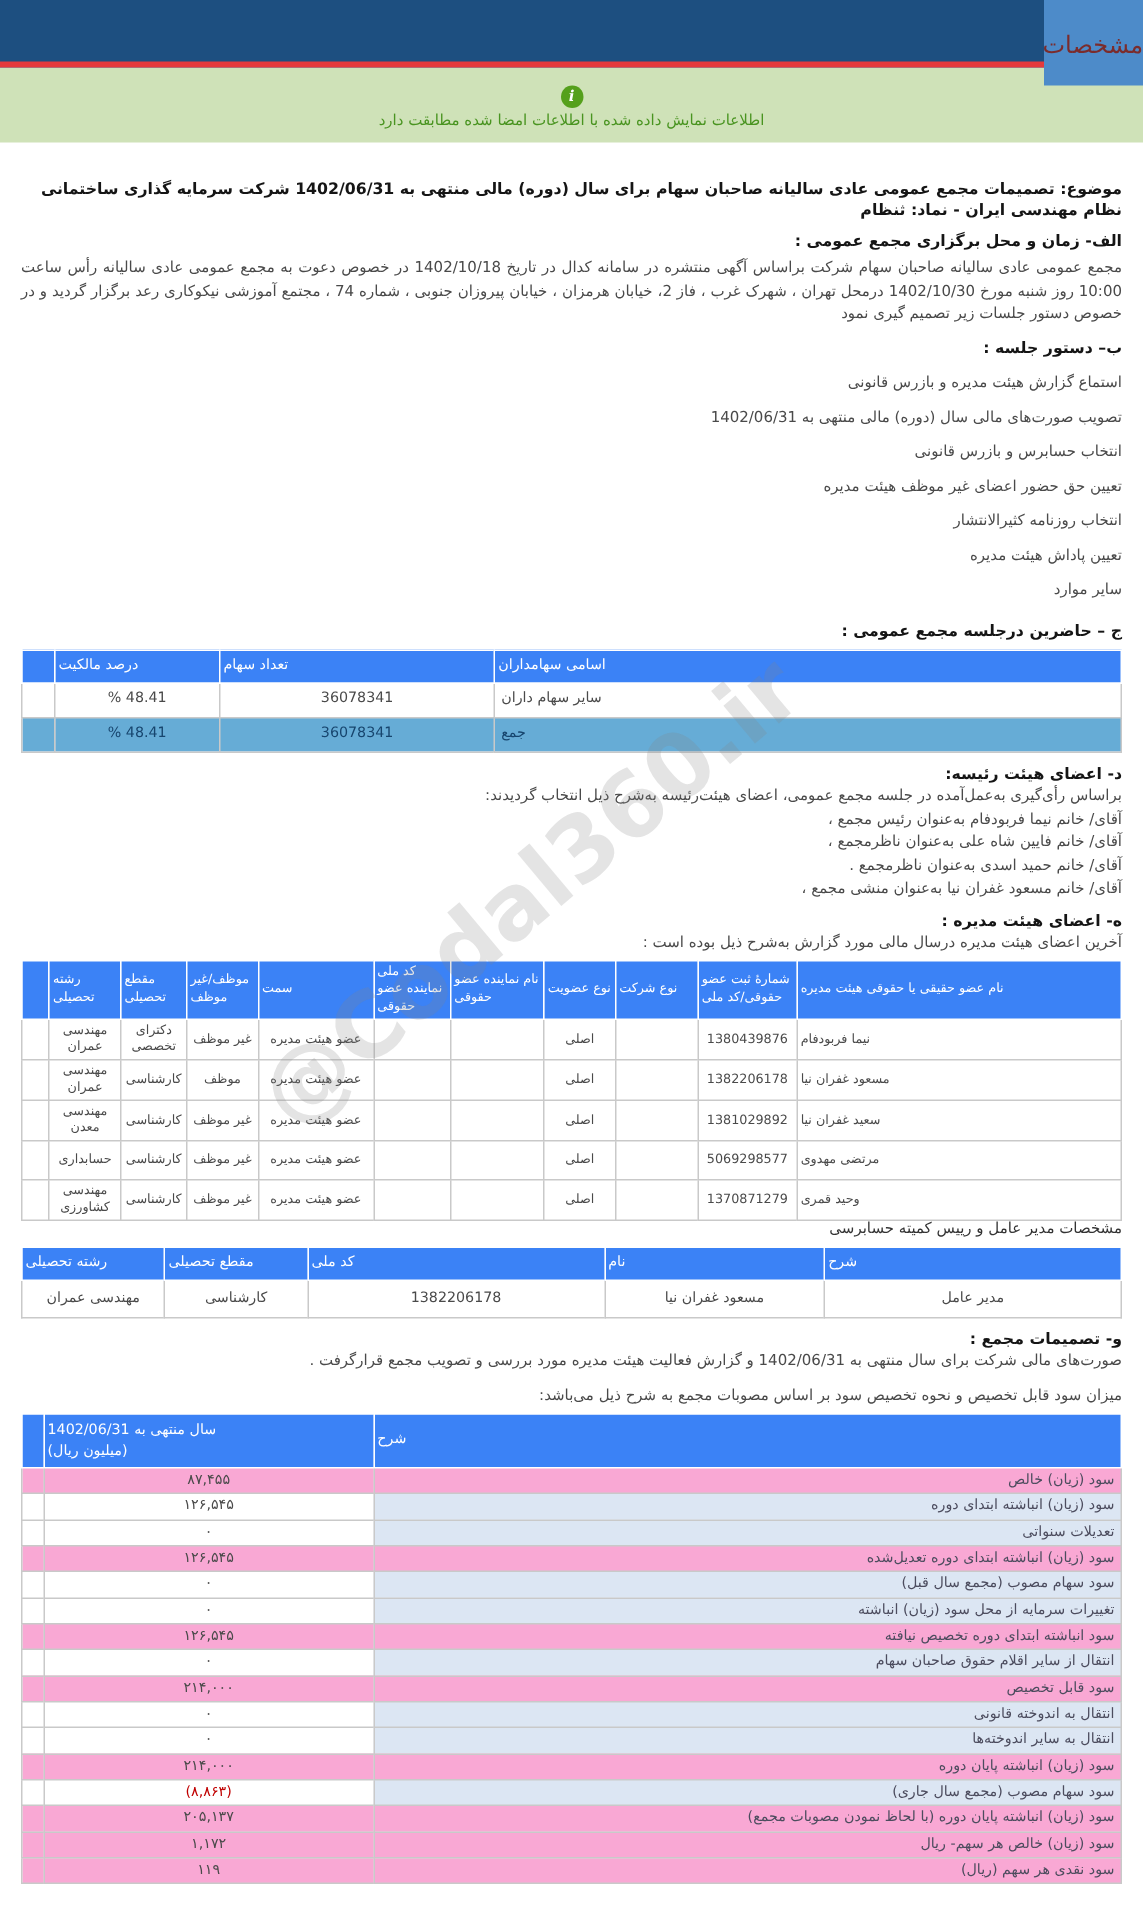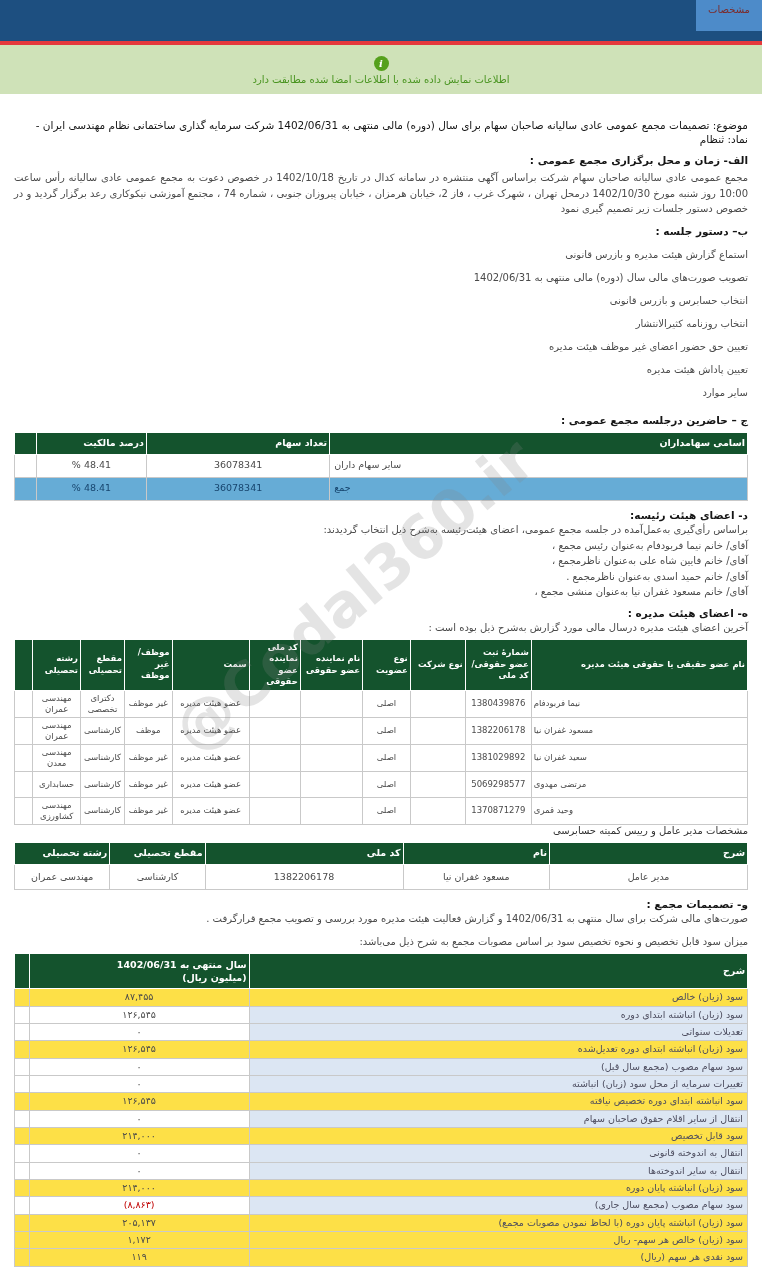--- a/index.html
+++ b/index.html
@@ -5,58 +5,58 @@
   html,body{margin:0;padding:0}
   body{
     width:762px;height:1280px;overflow:hidden;position:relative;
     background:#fff;direction:rtl;
     font-family:"DejaVu Sans","Liberation Sans",sans-serif;
     color:#444;
   }
   
   .topbar{height:41px;background:#1d4f80;border-bottom:4px solid #e5393c;position:relative}
   .tab{
-    position:absolute;top:0;right:0;width:66px;height:31px;background:#4d8bc9;
-    text-align:center;padding-top:4px;box-sizing:border-box;
-    font-size:10px;color:#7b2c2c;cursor:pointer;
+    position:absolute;top:0;right:0;width:66px;height:57px;background:#4d8bc9;
+    text-align:center;padding-top:20px;box-sizing:border-box;
+    font-size:16px;color:#7b2c2c;cursor:pointer;
   }
   
   .notice{background:#cfe2b8;text-align:center;padding:7px 0 9px}
   .info-icon{
     display:inline-block;width:15px;height:15px;border-radius:50%;
     background:#55a01c;color:#fff;font-weight:bold;font-size:10px;line-height:15px;
     font-family:"DejaVu Serif",serif;font-style:italic;
   }
   .notice-text{margin-top:3px;font-size:10px;color:#499420}
   
   .content{padding:24px 14px 0;position:relative;z-index:1}
-  .subject{font-size:10.5px;font-weight:normal;color:#151515;line-height:1.35}
+  .subject{font-size:10.5px;font-weight:bold;color:#151515;line-height:1.35}
   .sec-title{font-size:10.5px;font-weight:bold;color:#151515;margin-top:8px}
   .para{font-size:10px;color:#4a4a4a;line-height:1.55;margin-top:4px;text-align:justify}
   .line{font-size:10px;color:#4a4a4a;margin-top:3px}
   .agenda-item{font-size:10px;color:#4a4a4a;margin-top:12px}
   .member-line{font-size:10px;color:#4a4a4a;margin-top:2px;line-height:1.35}
   .caption{font-size:10px;color:#333;}
   
   table{width:100%;border-collapse:collapse;margin-top:6px;table-layout:fixed;border:1px solid #6f6f6f}
-  th{background:#14532d;color:#fff;font-weight:bold;border:1px solid #fff;
-     padding:4px 2px;text-align:right;font-size:9.5px;line-height:1.35}
+  th{background:#3b82f6;color:#fff;font-weight:normal;border:1px solid #fff;
+     padding:4px 2px;text-align:left;font-size:9.5px;line-height:1.35}
   td{border:1px solid #c9c9c9;padding:3px 4px;text-align:center;font-size:9.5px;color:#4a4a4a;line-height:1.3}
   .name-col{text-align:left}
   .num{direction:ltr}
   #attendees-table td{height:16px}
   #attendees-table tr.total td{background:#66acd6;color:#17456e}
   #board-table th,#board-table td{font-size:8.5px;padding:2px}
   #board-table td{height:21px}
   #ceo-table td{height:18px}
   
   #profit-table td{padding:2px 4px;height:12px;font-size:9.5px}
   #profit-table td.lbl{background:#dce6f3;text-align:right;color:#4c4c5e}
   #profit-table td.val{direction:ltr;background:#fff}
-  #profit-table tr.hl td{background:#fde047}
+  #profit-table tr.hl td{background:#f9a8d4}
   #profit-table td.neg{color:#c00000}
   #profit-table th div{line-height:1.4}
   .sliver{padding:0}
   
   .watermark{
     position:absolute;left:130px;top:560px;z-index:5;pointer-events:none;
     direction:ltr;font-size:60px;font-weight:bold;color:rgba(130,130,130,0.22);
     transform:rotate(-40deg);white-space:nowrap;
   }
 </style>
@@ -79,22 +79,22 @@
   <div class="subject">موضوع: تصمیمات مجمع عمومی عادی سالیانه صاحبان سهام برای سال (دوره) مالی منتهی به 1402/06/31 شرکت سرمایه گذاری ساختمانی نظام مهندسی ایران - نماد: ثنظام</div>
 
   <div class="sec-title">الف- زمان و محل برگزاری مجمع عمومی :</div>
   <div class="para">مجمع عمومی عادی سالیانه صاحبان سهام شرکت براساس آگهی منتشره در سامانه کدال در تاریخ 1402/10/18 در خصوص دعوت به مجمع عمومی عادی سالیانه رأس ساعت 10:00 روز شنبه مورخ 1402/10/30 درمحل تهران ، شهرک غرب ، فاز 2، خیابان هرمزان ، خیابان پیروزان جنوبی ، شماره 74 ، مجتمع آموزشی نیکوکاری رعد برگزار گردید و در خصوص دستور جلسات زیر تصمیم گیری نمود</div>
 
   <div class="sec-title">ب– دستور جلسه :</div>
   <div id="agenda-list">
       <div class="agenda-item">استماع گزارش هیئت مدیره و بازرس قانونی</div>
       <div class="agenda-item">تصویب صورت‌های مالی سال (دوره) مالی منتهی به 1402/06/31</div>
       <div class="agenda-item">انتخاب حسابرس و بازرس قانونی</div>
+      <div class="agenda-item">تعیین حق حضور اعضای غیر موظف هیئت مدیره</div>
       <div class="agenda-item">انتخاب روزنامه کثیرالانتشار</div>
-      <div class="agenda-item">تعیین حق حضور اعضای غیر موظف هیئت مدیره</div>
       <div class="agenda-item">تعیین پاداش هیئت مدیره</div>
       <div class="agenda-item">سایر موارد</div>
     </div>
 
   <div class="sec-title" style="margin-top:16px">ج – حاضرین درجلسه مجمع عمومی :</div>
   <table id="attendees-table">
     <colgroup>
         <col style="width:57%">
         <col style="width:25%">
         <col style="width:15%">

